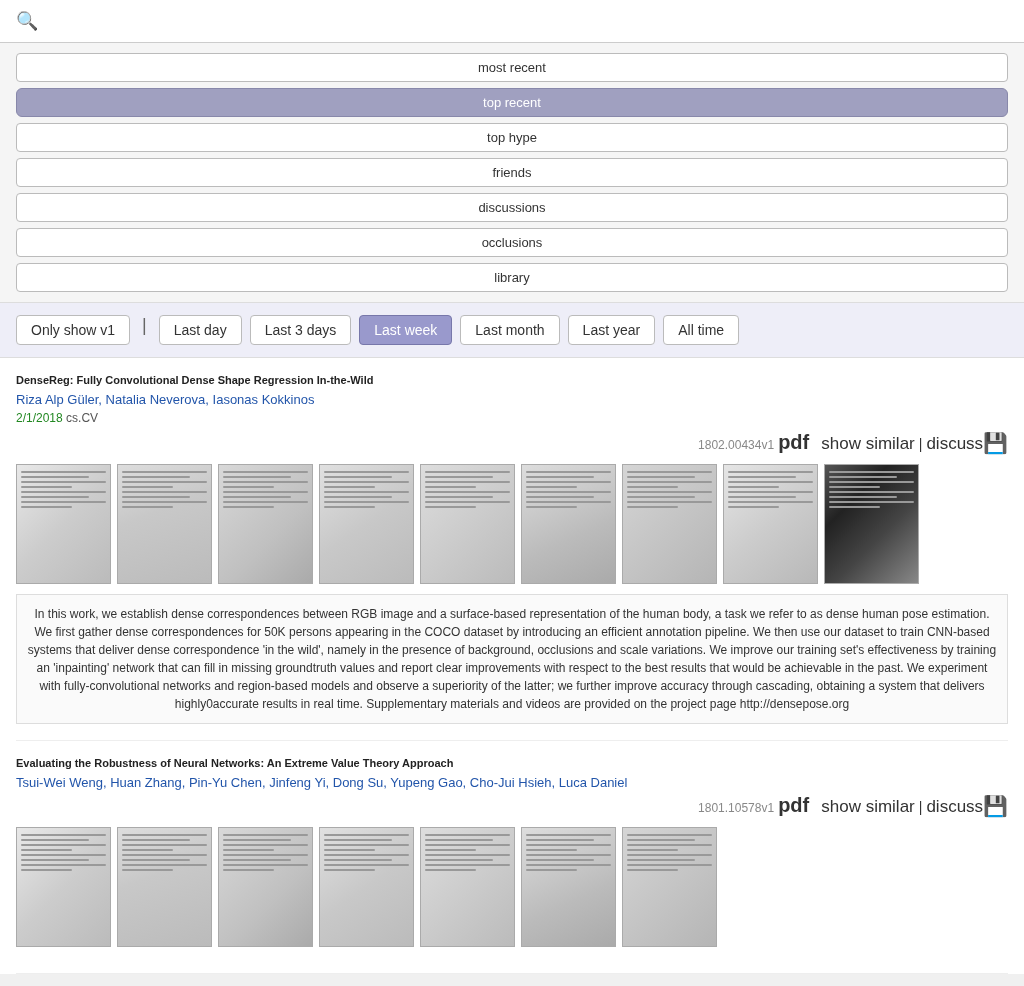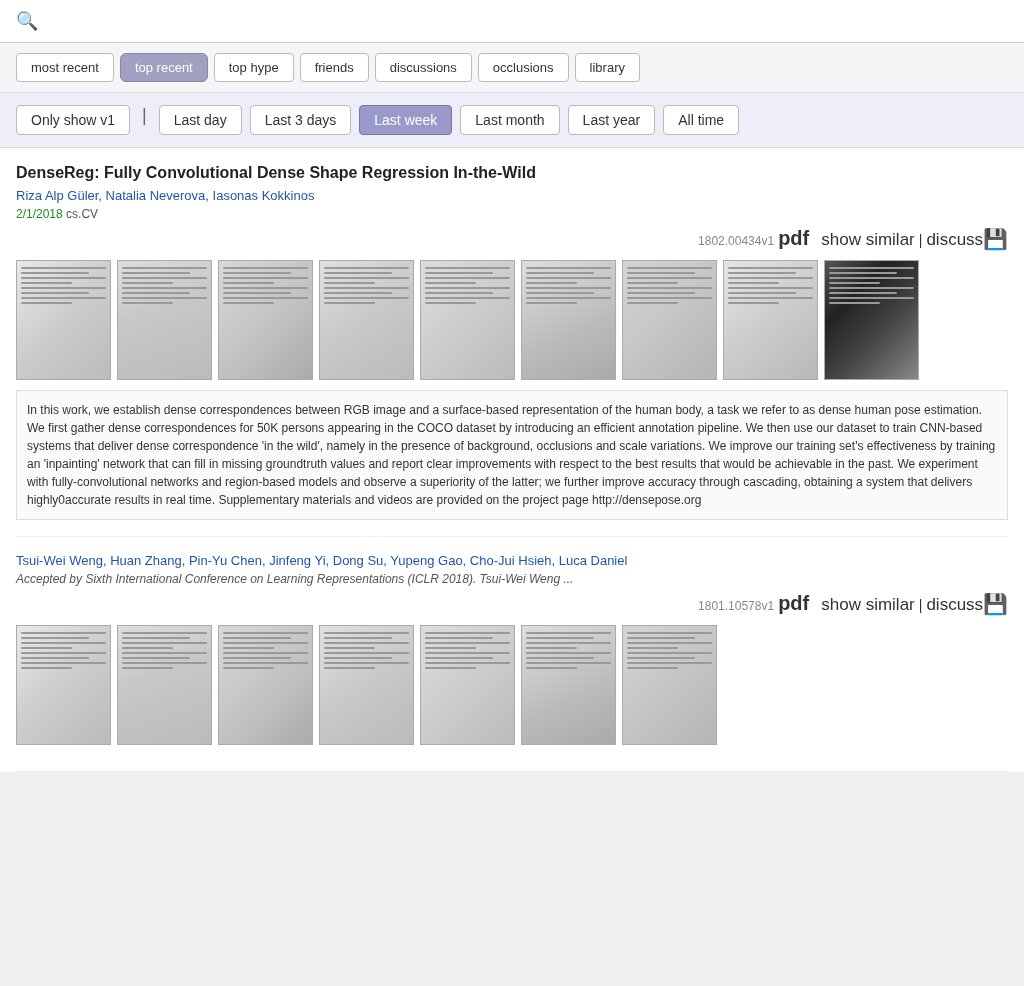--- a/index.html
+++ b/index.html
@@ -25,20 +25,21 @@
       font-size: 18px;
     }
 
     #nav-tabs {
       background: #f5f5f5;
       padding: 10px 16px;
       display: flex;
       gap: 6px;
       flex-wrap: wrap;
       border-bottom: 1px solid #ddd;
+      flex-direction: column;
     }
     .tab-btn {
       padding: 6px 14px;
       border: 1px solid #bbb;
       border-radius: 4px;
       background: white;
       cursor: pointer;
       font-size: 13px;
       color: #333;
     }
@@ -90,21 +91,21 @@
       color: #333;
       margin: 0 -16px 16px -16px;
     }
 
     .paper-entry {
       padding: 16px 0;
       border-bottom: 1px solid #eee;
     }
 
     .paper-title {
-      font-size: 16px;
+      font-size: 11px;
       font-weight: bold;
       color: #222;
       margin-bottom: 6px;
     }
 
     .paper-authors {
       color: #2255aa;
       font-size: 13px;
       margin-bottom: 4px;
     }
@@ -179,20 +180,21 @@
     .thumb:nth-child(9) .thumb-inner { background: linear-gradient(135deg, #555 0%, #222 30%, #444 60%, #888 100%); }
 
     .paper-abstract {
       font-size: 12px;
       line-height: 1.5;
       color: #333;
       border: 1px solid #ddd;
       padding: 10px;
       background: #fafafa;
       margin-top: 8px;
+      text-align: center;
     }
 
     .accepted-note {
       font-size: 12px;
       color: #555;
       font-style: italic;
       margin-bottom: 6px;
     }
 
     
@@ -370,22 +372,22 @@
                 <div class="thumb-line medium"></div>
                 <div class="thumb-line full"></div>
                 <div class="thumb-line short"></div>
               </div>
             </div>
           </div>
         </div>
         <div class="paper-abstract">In this work, we establish dense correspondences between RGB image and a surface-based representation of the human body, a task we refer to as dense human pose estimation. We first gather dense correspondences for 50K persons appearing in the COCO dataset by introducing an efficient annotation pipeline. We then use our dataset to train CNN-based systems that deliver dense correspondence 'in the wild', namely in the presence of background, occlusions and scale variations. We improve our training set's effectiveness by training an 'inpainting' network that can fill in missing groundtruth values and report clear improvements with respect to the best results that would be achievable in the past. We experiment with fully-convolutional networks and region-based models and observe a superiority of the latter; we further improve accuracy through cascading, obtaining a system that delivers highly0accurate results in real time. Supplementary materials and videos are provided on the project page http://densepose.org</div>
       </div>
       <div class="paper-entry">
+        <div class="paper-title">Evaluating the Robustness of Neural Networks: An Extreme Value Theory Approach</div>
         <div class="paper-authors">Tsui-Wei Weng, Huan Zhang, Pin-Yu Chen, Jinfeng Yi, Dong Su, Yupeng Gao, Cho-Jui Hsieh, Luca Daniel</div>
-        <div class="accepted-note">Accepted by Sixth International Conference on Learning Representations (ICLR 2018). Tsui-Wei Weng ...</div>
         <div class="paper-actions"><span class="paper-version">1801.10578v1</span><a class="pdf-link" href="#">pdf</a><a class="show-similar-link" href="#">show similar</a><span class="link-sep">|</span><a class="discuss-link" href="#">discuss</a><span class="save-icon">💾</span></div>
         <div class="thumbnails">
           <div class="thumb">
             <div class="thumb-inner">
               <div class="thumb-lines">
                 <div class="thumb-line full"></div>
                 <div class="thumb-line medium"></div>
                 <div class="thumb-line full"></div>
                 <div class="thumb-line short"></div>
                 <div class="thumb-line full"></div>

